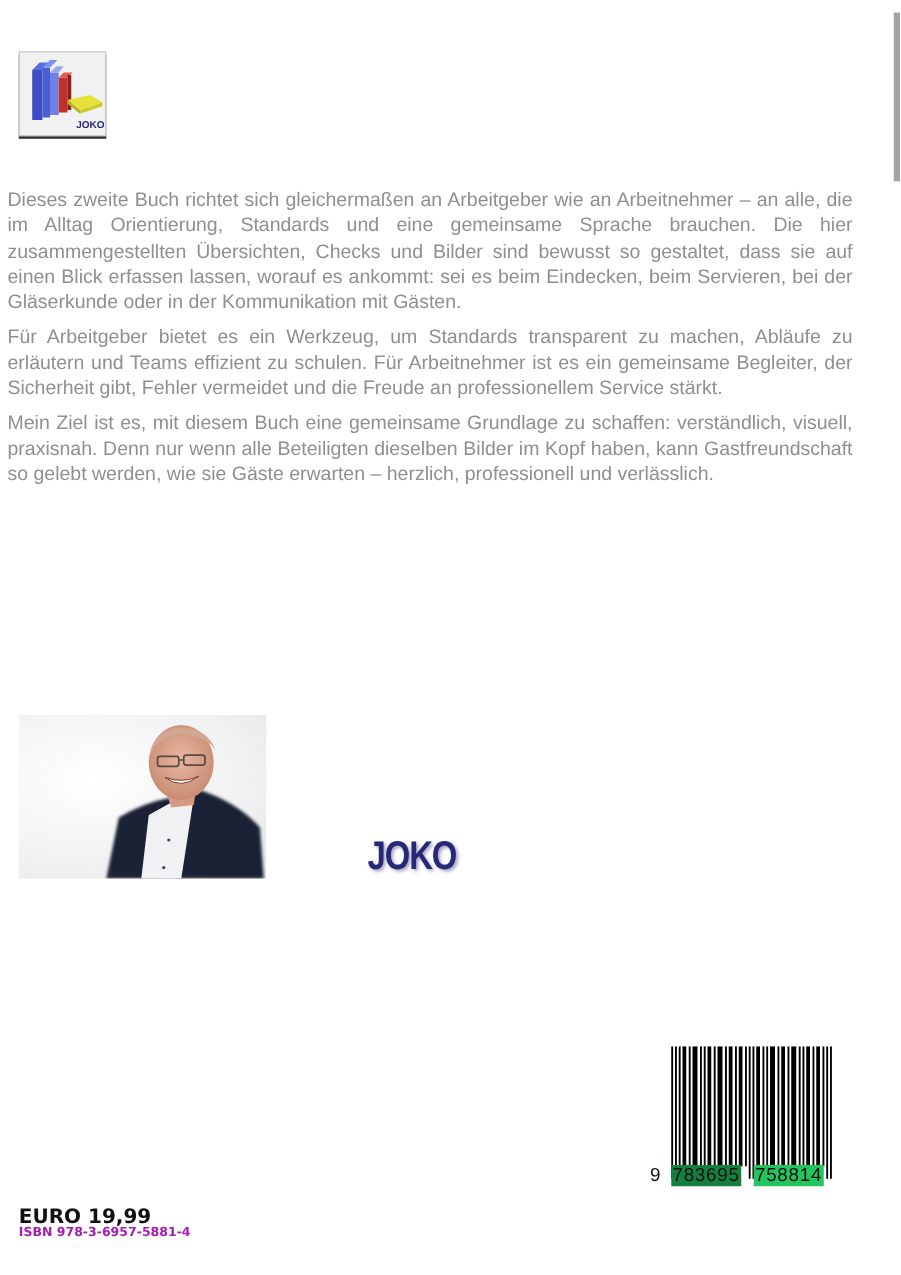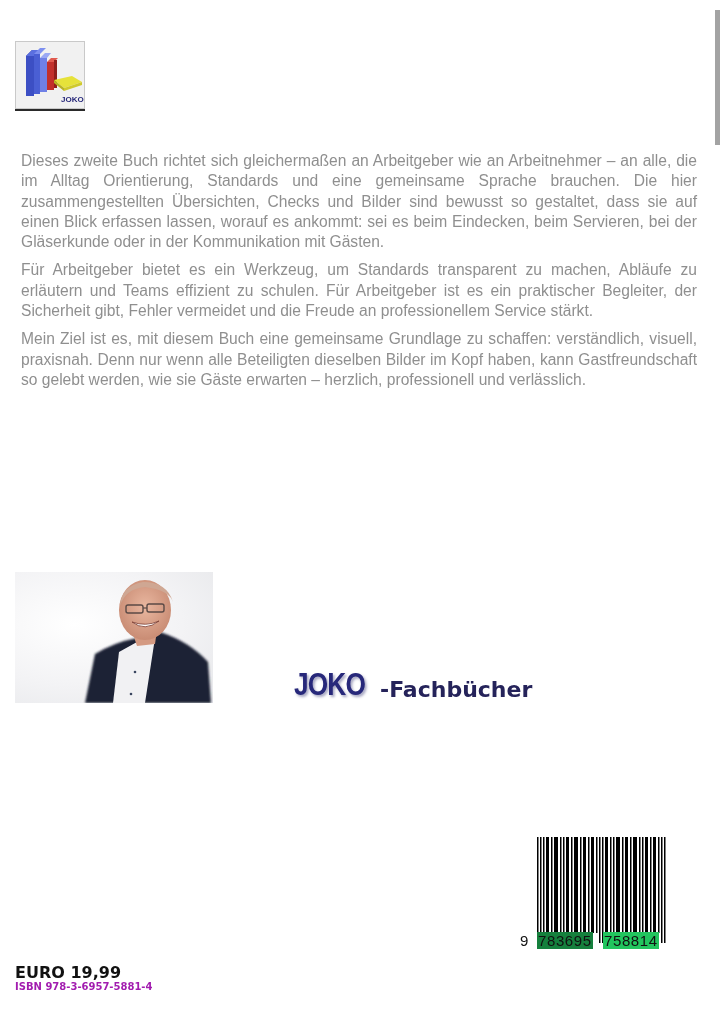--- a/index.html
+++ b/index.html
@@ -37,21 +37,21 @@
       width: 70px;
       height: 68px;
       background: #f1f1f1;
       border: 1px solid #c9c9c9;
       box-shadow: 0 2px 0 #2a2a2a;
       box-sizing: border-box;
     }
     .logo svg { display: block; }
     .body-text {
       position: absolute;
-      left: 21px;
+      left: 6px;
       top: 151px;
       width: 676px;
       color: #8f8f8f;
       font-size: 15.6px;
       line-height: 20.3px;
       text-align: justify;
     }
     .body-text p {
       margin: 0 0 8px 0;
       text-align-last: left;
@@ -158,21 +158,21 @@
     <polygon points="38,38 56,34 66,40 48,46" fill="#e6e23a"></polygon>
     <polygon points="38,38 48,46 48,49 38,41" fill="#b8b324"></polygon>
     <polygon points="48,46 66,40 66,43 48,49" fill="#cfc92e"></polygon>
 
     <text x="45" y="60" font-family="Liberation Sans, sans-serif" font-weight="bold" font-size="8" fill="#27287a">JOKO</text>
   </svg>
 </div>
 
 <div class="body-text">
   <p>Dieses zweite Buch richtet sich gleichermaßen an Arbeitgeber wie an Arbeitnehmer – an alle, die im Alltag Orientierung, Standards und eine gemeinsame Sprache brauchen. Die hier zusammengestellten Übersichten, Checks und Bilder sind bewusst so gestaltet, dass sie auf einen Blick erfassen lassen, worauf es ankommt: sei es beim Eindecken, beim Servieren, bei der Gläserkunde oder in der Kommunikation mit Gästen.</p>
-  <p>Für Arbeitgeber bietet es ein Werkzeug, um Standards transparent zu machen, Abläufe zu erläutern und Teams effizient zu schulen. Für Arbeitgeber ist es ein praktischer Begleiter, der Sicherheit gibt, Fehler vermeidet und die Freude an professionellem Service stärkt.</p>
+  <p>Für Arbeitgeber bietet es ein Werkzeug, um Standards transparent zu machen, Abläufe zu erläutern und Teams effizient zu schulen. Für Arbeitnehmer ist es ein gemeinsame Begleiter, der Sicherheit gibt, Fehler vermeidet und die Freude an professionellem Service stärkt.</p>
   <p>Mein Ziel ist es, mit diesem Buch eine gemeinsame Grundlage zu schaffen: verständlich, visuell, praxisnah. Denn nur wenn alle Beteiligten dieselben Bilder im Kopf haben, kann Gastfreundschaft so gelebt werden, wie sie Gäste erwarten – herzlich, professionell und verlässlich.</p>
 </div>
 
 <div class="author-photo">
   <svg width="198" height="131" viewBox="0 0 198 131">
     <defs>
       <radialGradient id="skin" cx="50%" cy="45%" r="55%">
         <stop offset="0%" stop-color="#e9b7a0"></stop>
         <stop offset="100%" stop-color="#c98c74"></stop>
       </radialGradient>
@@ -196,21 +196,20 @@
     <rect x="111" y="33" width="17" height="8" rx="2" fill="none" stroke="#5b4a46" stroke-width="1.4"></rect>
     <rect x="132" y="32" width="17" height="8" rx="2" fill="none" stroke="#5b4a46" stroke-width="1.4"></rect>
     <line x1="128" y1="36" x2="132" y2="36" stroke="#5b4a46" stroke-width="1.2"></line>
 
     <path d="M117,50 Q130,60 144,49 Q131,55 117,50 Z" fill="#ffffff" stroke="#7a3b30" stroke-width="0.8"></path>
   </svg>
 </div>
 
 <div class="publisher">
   <span class="publisher-logo">JOKO</span>
-  <span class="publisher-suffix">-Fachbücher</span>
 </div>
 
 <div class="barcode">
   <svg width="150" height="112" viewBox="0 0 150 112">
     <g fill="#000">
 
       <rect x="17" y="0" width="1.5" height="106"></rect>
       <rect x="20" y="0" width="1.5" height="106"></rect>
 
       <rect x="23" y="0" width="1.5" height="96"></rect>

